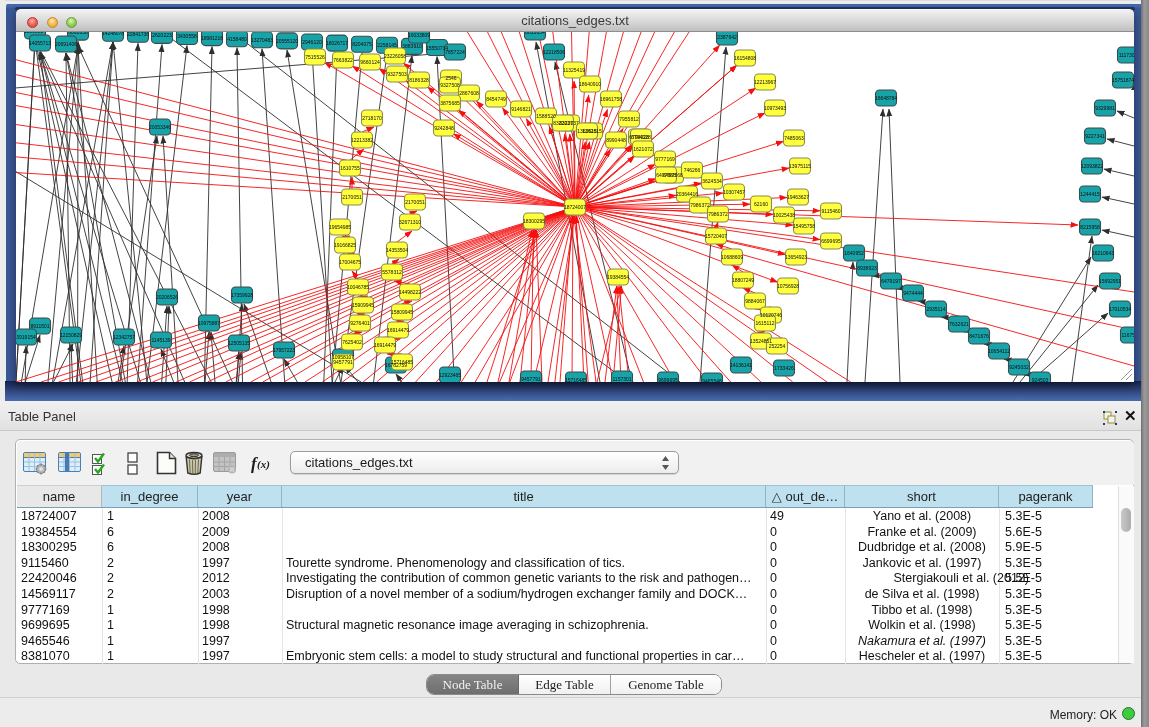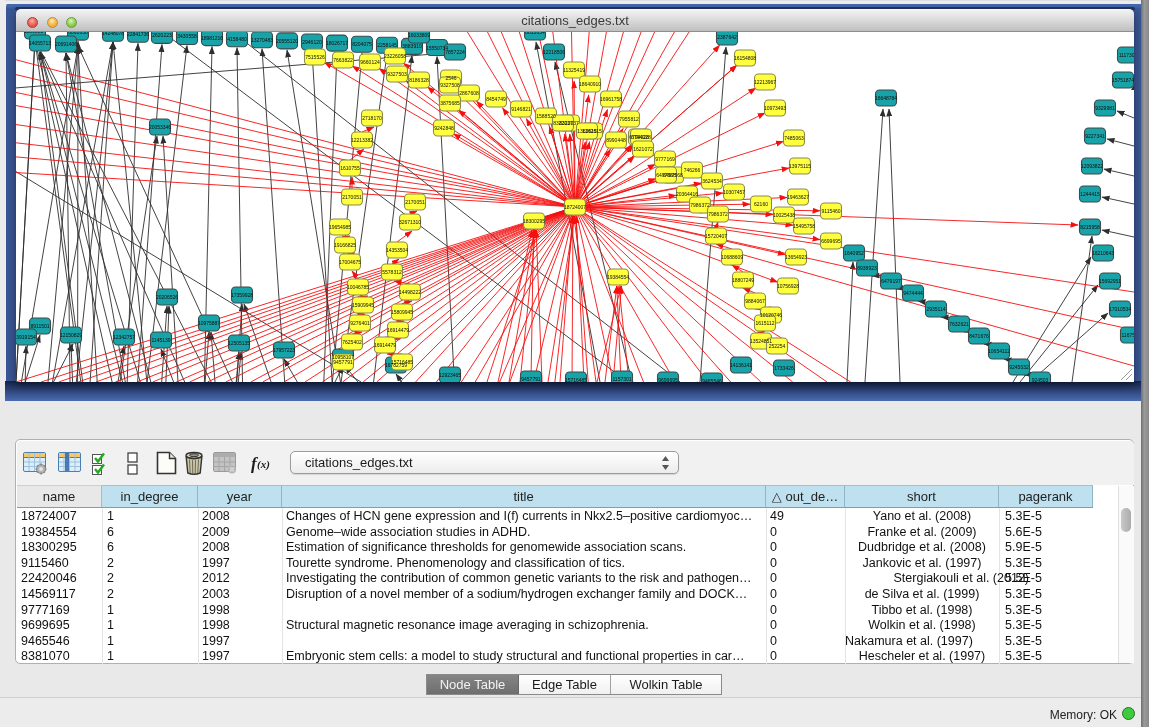--- a/index.html
+++ b/index.html
@@ -34,21 +34,21 @@
 #tph { position:absolute; left:0; top:401px; width:1141px; height:30px;
   background:linear-gradient(#f0f0f0,#e2e2e2); border-bottom:1px solid #c9c9c9; }
 #tph .t { position:absolute; left:8px; top:8px; font-size:13px; color:#333; }
 
 #pbody { position:absolute; left:0; top:431px; width:1141px; height:296px; background:#e9e9e9; }
 #ibox { position:absolute; left:15px; top:8px; width:1119px; height:225px; background:#ffffff;
   border:1px solid #b0b0b0; border-radius:5px; }
 #tbar { position:absolute; left:1px; top:1px; width:1117px; height:44px; background:#f1f1f1; border-radius:4px 4px 0 0;}
 
 #tabs { position:absolute; left:426px; top:674px; height:21px; display:flex;
-  border:1px solid #8a8a8a; border-radius:0; overflow:hidden; background:#fff; }
+  border:1px solid #8a8a8a; border-radius:8px; overflow:hidden; background:#fff;font-family:Liberation Serif, serif; }
 #tabs div { font-size:13px; box-sizing:border-box; padding-top:1px; text-align:center; line-height:17px; color:#1a1a1a;
   border-right:1px solid #a0a0a0; background:linear-gradient(#ffffff,#f0f0f0); }
 #tabs div.sel { background:linear-gradient(#858585,#6e6e6e); color:#f2f2f2; border-right:1px solid #686868;}
 #tabs div:last-child { border-right:none; }
 #statline { position:absolute; left:0; top:697px; width:1141px; height:1px; background:#cfcfcf; }
 #status { position:absolute; left:0; top:698px; width:1141px; height:29px; background:#ececec; }
 #mem { position:absolute; right:24px; top:10px; font-size:12px; color:#222; }
 #memdot { position:absolute; right:6px; top:9px; width:13px; height:13px; border-radius:50%;
   background:#3ecb3e; border:1.5px solid #2c6e2c; }
 
@@ -638,20 +638,32 @@
 <text x="534" y="223">18300295</text>
 <text x="618" y="279">19384554</text>
 <text x="575" y="209">18724007</text>
 </g>
 <g stroke="#9a9a9a" stroke-width="1">
           <line x1="1121" y1="380" x2="1132" y2="369"></line>
           <line x1="1126" y1="380" x2="1132" y2="374"></line>
         </g>
 </svg>
   </div>
+  <div id="tph">
+      <div class="t">Table Panel</div>
+    <svg id="ficon" viewBox="0 0 14 14">
+        <rect x="1" y="1" width="7" height="7" fill="#eef4f8" stroke="#a08c28" stroke-width="1"></rect>
+        <rect x="5" y="5" width="7" height="7" fill="#eef4f8" stroke="#a08c28" stroke-width="1"></rect>
+        <rect x="0" y="0" width="2" height="2" fill="#1d3e6e"></rect>
+        <rect x="12" y="0" width="2" height="2" fill="#1d3e6e"></rect>
+        <rect x="0" y="12" width="2" height="2" fill="#1d3e6e"></rect>
+        <rect x="12" y="12" width="2" height="2" fill="#1d3e6e"></rect>
+      </svg>
+    <div id="xicon">✕</div>
+  </div>
   <div id="pbody">
     <div id="ibox">
       <div id="tbar">
           <svg style="position:absolute;left:6px;top:11px;" width="24" height="24" viewBox="0 0 24 24">
             <g transform="translate(0,0)">
               <rect x="0.5" y="0.5" width="22" height="19" rx="1.5" fill="#dbeefb" stroke="#4a7fb5"></rect>
               <rect x="1" y="1" width="21" height="4" fill="#f5c96a"></rect>
               <line x1="1" y1="5.5" x2="22" y2="5.5" stroke="#4a7fb5" stroke-width="1"></line>
               <line x1="1" y1="10" x2="22" y2="10" stroke="#9cc0dd" stroke-width="1"></line>
               <line x1="1" y1="14.5" x2="22" y2="14.5" stroke="#9cc0dd" stroke-width="1"></line>
@@ -747,39 +759,36 @@
 <div class="vline" style="left:85px;"></div>
 <div class="vline" style="left:181px;"></div>
 <div class="vline" style="left:265px;"></div>
 <div class="vline" style="left:749px;"></div>
 <div class="vline" style="left:828px;"></div>
 <div class="vline" style="left:982px;"></div>
 <div class="r" style="top:23.0px;">
             <span style="left:4px;">18724007</span>
             <span style="left:90px;">1</span>
             <span style="left:185px;">2008</span>
-            <span style="left:269px;">Changes of HCN gene expression and I(f) currents in Nkx2.5–positive cardiomyoc…</span>
             <span style="left:753px;">49</span>
             <span style="left:828px;width:154px;text-align:center;">Yano et al. (2008)</span>
             <span style="left:988px;">5.3E-5</span>
           </div>
 <div class="r" style="top:38.6px;">
             <span style="left:4px;">19384554</span>
             <span style="left:90px;">6</span>
             <span style="left:185px;">2009</span>
-            <span style="left:269px;">Genome–wide association studies in ADHD.</span>
             <span style="left:753px;">0</span>
             <span style="left:828px;width:154px;text-align:center;">Franke et al. (2009)</span>
             <span style="left:988px;">5.6E-5</span>
           </div>
 <div class="r" style="top:54.2px;">
             <span style="left:4px;">18300295</span>
             <span style="left:90px;">6</span>
             <span style="left:185px;">2008</span>
-            <span style="left:269px;">Estimation of significance thresholds for genomewide association scans.</span>
             <span style="left:753px;">0</span>
             <span style="left:828px;width:154px;text-align:center;">Dudbridge et al. (2008)</span>
             <span style="left:988px;">5.9E-5</span>
           </div>
 <div class="r" style="top:69.8px;">
             <span style="left:4px;">9115460</span>
             <span style="left:90px;">2</span>
             <span style="left:185px;">1997</span>
             <span style="left:269px;">Tourette syndrome. Phenomenology and classification of tics.</span>
             <span style="left:753px;">0</span>
@@ -794,21 +803,21 @@
             <span style="left:753px;">0</span>
             <span style="left:858px;width:154px;text-align:right;">Stergiakouli et al. (2012)</span>
             <span style="left:988px;">5.5E-5</span>
           </div>
 <div class="r" style="top:101.0px;padding-left:15px;">
             <span style="left:4px;">14569117</span>
             <span style="left:90px;">2</span>
             <span style="left:185px;">2003</span>
             <span style="left:269px;">Disruption of a novel member of a sodium/hydrogen exchanger family and DOCK…</span>
             <span style="left:753px;">0</span>
-            <span style="left:828px;width:154px;text-align:center;">de Silva et al. (1999)</span>
+            <span style="left:828px;width:154px;text-align:center;">de Silva et al. (1998)</span>
             <span style="left:988px;">5.3E-5</span>
           </div>
 <div class="r" style="top:116.6px;">
             <span style="left:4px;">9777169</span>
             <span style="left:90px;">1</span>
             <span style="left:185px;">1998</span>
             <span style="left:753px;">0</span>
             <span style="left:828px;width:154px;text-align:center;">Tibbo et al. (1998)</span>
             <span style="left:988px;">5.3E-5</span>
           </div>
@@ -819,41 +828,41 @@
             <span style="left:269px;">Structural magnetic resonance image averaging in schizophrenia.</span>
             <span style="left:753px;">0</span>
             <span style="left:828px;width:154px;text-align:center;">Wolkin et al. (1998)</span>
             <span style="left:988px;">5.3E-5</span>
           </div>
 <div class="r" style="top:147.8px;">
             <span style="left:4px;">9465546</span>
             <span style="left:90px;">1</span>
             <span style="left:185px;">1997</span>
             <span style="left:753px;">0</span>
-            <span style="left:828px;width:154px;text-align:left;">Nakamura et al. (1997)</span>
+            <span style="left:828px;width:154px;text-align:center;font-style:italic;">Nakamura et al. (1997)</span>
             <span style="left:988px;">5.3E-5</span>
           </div>
 <div class="r" style="top:163.4px;">
             <span style="left:4px;">8381070</span>
             <span style="left:90px;">1</span>
             <span style="left:185px;">1997</span>
             <span style="left:269px;">Embryonic stem cells: a model to study structural and functional properties in car…</span>
             <span style="left:753px;">0</span>
             <span style="left:828px;width:154px;text-align:center;">Hescheler et al. (1997)</span>
             <span style="left:988px;">5.3E-5</span>
           </div>
         </div>
       <div id="sbtrack"></div>
         <div id="sbthumb"></div>
     </div>
   </div>
   <div id="tabs">
       <div class="sel" style="width:92px;">Node Table</div>
       <div style="width:92px;">Edge Table</div>
-      <div style="width:110px;">Wolkin Table</div>
+      <div style="width:110px;">Genome Table</div>
     </div>
   <div id="rstrip"></div>
   <div id="statline"></div>
   <div id="status">
       <div id="mem">Memory: OK</div>
       <div id="memdot"></div>
     </div>
 </div>
 
 </body></html>

